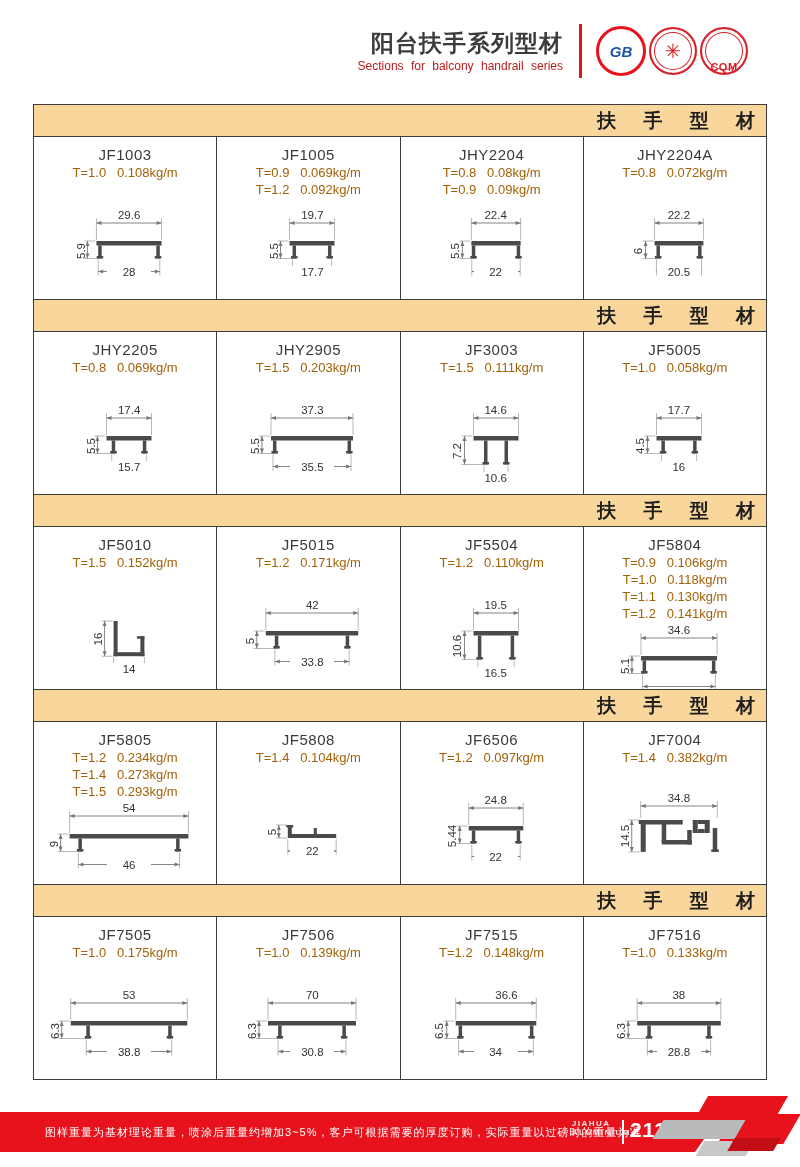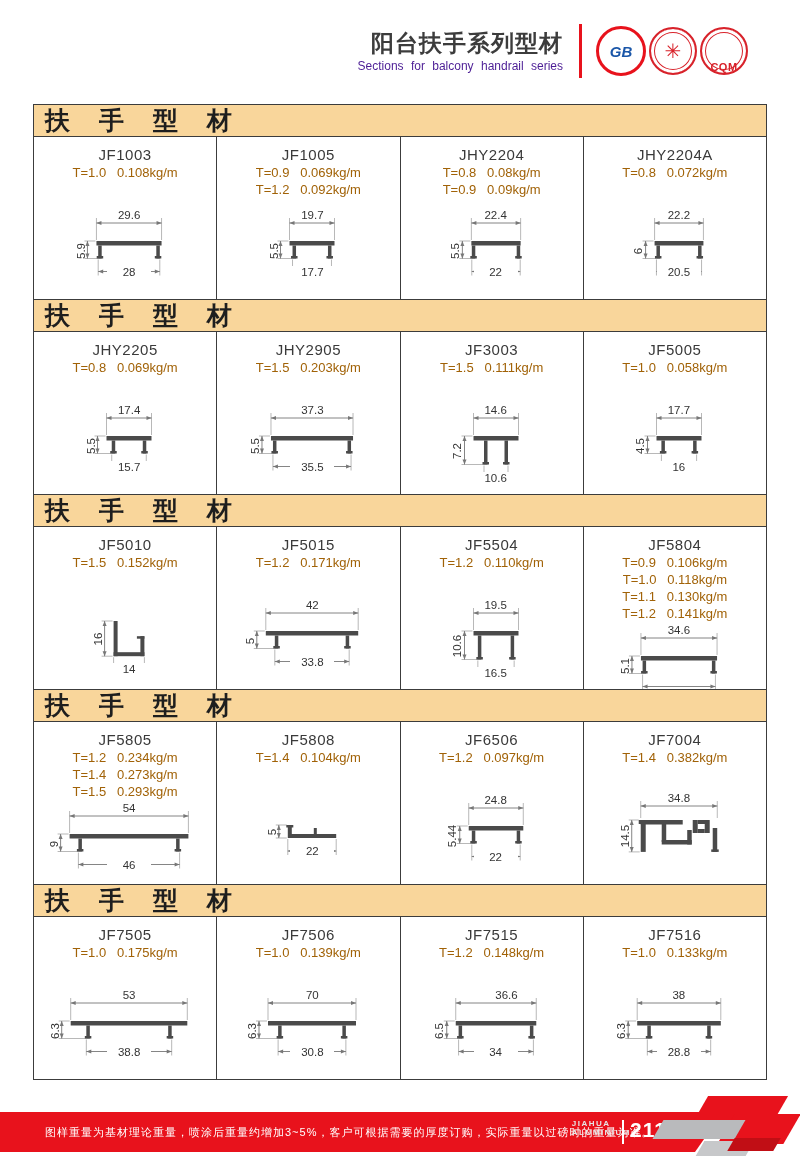--- a/index.html
+++ b/index.html
@@ -2,36 +2,36 @@
 <html><head>
 <meta charset="utf-8">
 <style>
   html,body{margin:0;padding:0;width:800px;height:1167px;background:#fff;overflow:hidden;
             font-family:"Liberation Sans","DejaVu Sans",sans-serif;color:#3d3d3d;position:relative;}
 
   
   .page-header{display:flex;justify-content:flex-end;align-items:center;padding:18px 52px 6px 0;height:66px;}
   .title-block{text-align:right;}
   .title-cn{font-size:23px;font-weight:bold;color:#3c3c3c;letter-spacing:1px;line-height:26px;}
-  .title-en{font-size:12px;color:#4c1d95;word-spacing:4px;margin-top:3px;}
+  .title-en{font-size:12px;color:#b91c1c;word-spacing:4px;margin-top:3px;}
   .red-divider{width:3px;height:54px;background:#e8121c;margin:0 14px 0 16px;}
   .logos{display:flex;gap:3px;align-items:center;}
   .logo{width:44px;height:44px;border-radius:50%;display:flex;align-items:center;justify-content:center;
         background:#fff;}
   .logo-1{border:3px solid #e8121c;}
   .logo-1 span{font-size:15px;font-weight:bold;font-style:italic;color:#1a56a8;}
   .logo-2{border:2.5px solid #d8222a;box-shadow:inset 0 0 0 3px #fff, inset 0 0 0 4px #d8222a;}
   .logo-2 span{font-size:20px;color:#d8222a;}
   .logo-3{border:2.5px solid #d8222a;box-shadow:inset 0 0 0 3px #fff, inset 0 0 0 4px #d8222a;align-items:flex-end;}
   .logo-3 span{font-size:11px;font-weight:bold;color:#d8222a;letter-spacing:.5px;}
 
   
   #catalog{margin:14px 33px 0 33px;border:1px solid #3c3c3c;}
   .section-header{background:#f9d69b;border-bottom:1px solid #3c3c3c;height:31px;line-height:31px;
-                  text-align:left;font-size:25px;font-weight:bold;color:#1e1e1e;letter-spacing:11px;text-indent:11px;}
+                  text-align:right;font-size:19px;font-weight:bold;color:#1e1e1e;letter-spacing:11px;text-indent:11px;}
   .section + .section .section-header{border-top:1px solid #3c3c3c;}
   .section-row{display:flex;height:162px;background:#fff;}
   .cell{flex:1 1 0;border-right:1px solid #3c3c3c;display:flex;flex-direction:column;align-items:center;
         padding-top:9px;box-sizing:border-box;overflow:hidden;}
   .cell:last-child{border-right:none;}
   .code{font-size:15px;color:#3a3a3a;letter-spacing:.5px;line-height:18px;}
   .spec{font-size:13px;color:#a16207;line-height:17px;white-space:pre;}
   .drawing{position:relative;width:160px;height:88px;margin-top:auto;margin-bottom:4px;flex:0 0 auto;}
   .drawing svg{position:absolute;left:0;top:0;}
   .dim{position:absolute;font-size:11.5px;color:#333;text-align:center;width:44px;line-height:12px;}

